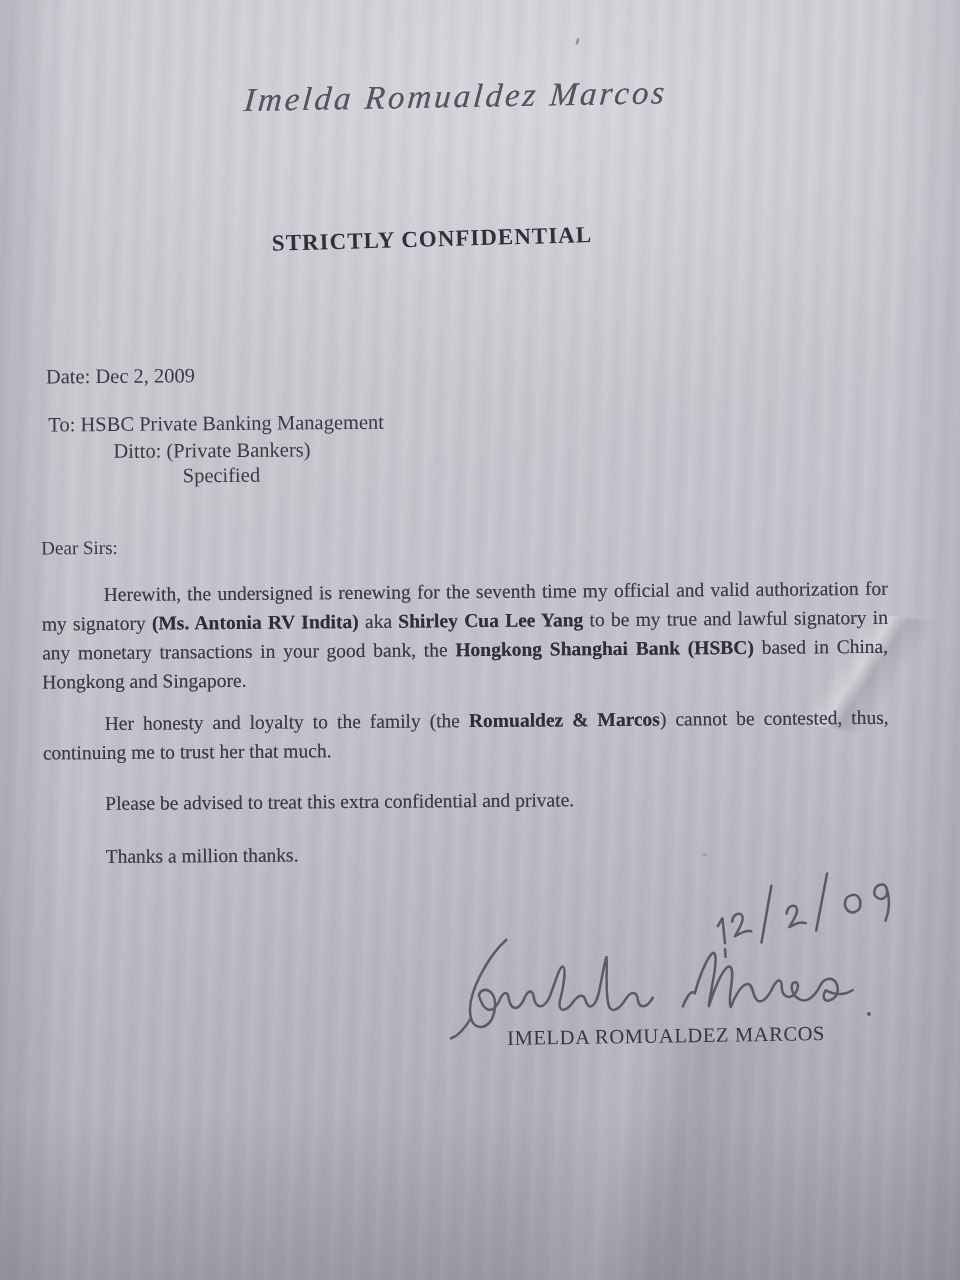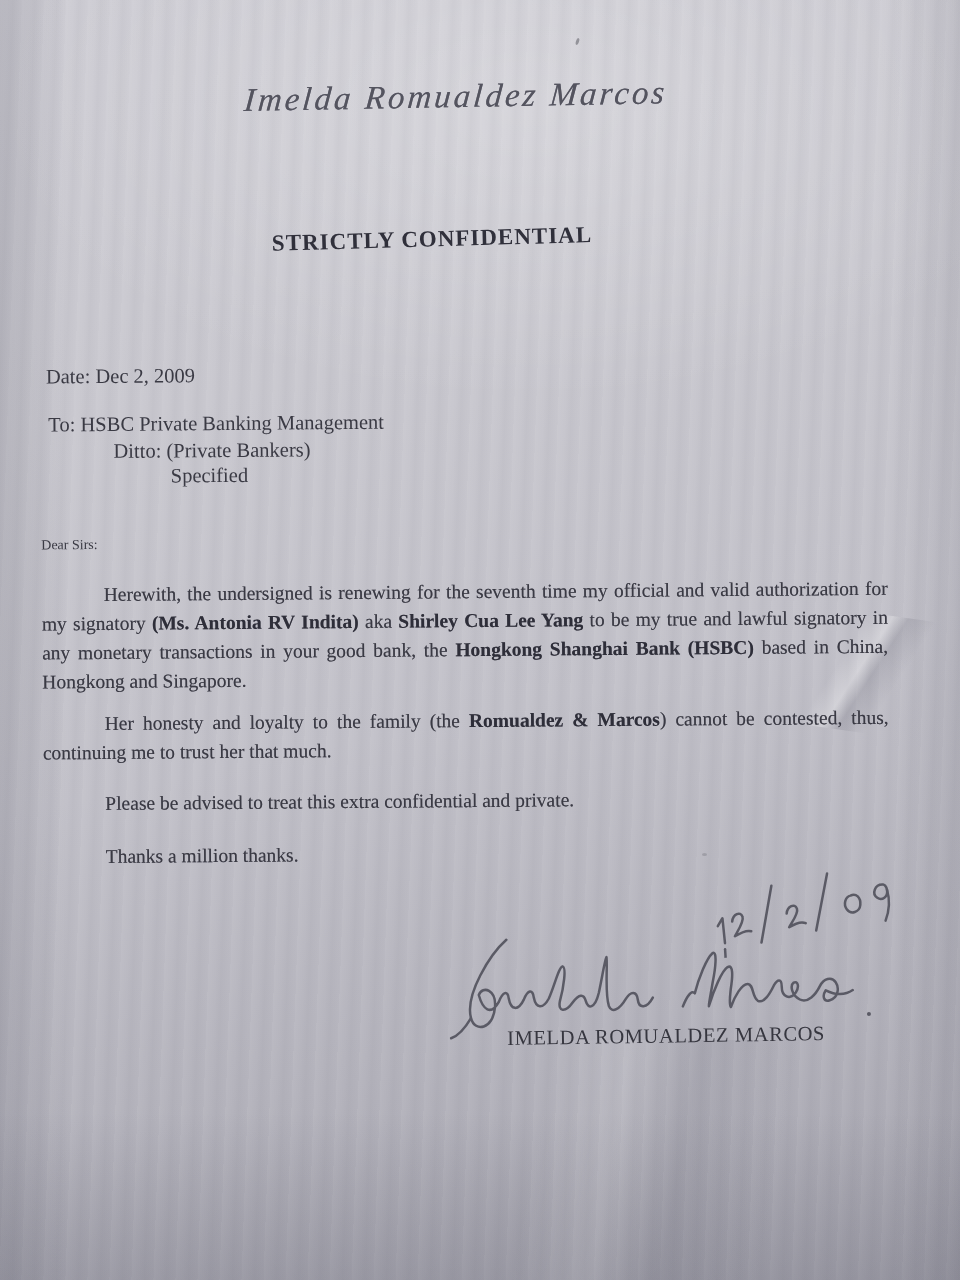--- a/index.html
+++ b/index.html
@@ -68,22 +68,22 @@
     font-weight: bold;
     font-size: 23px;
     letter-spacing: 1px;
     color: #30303b;
     transform: rotate(-1.1deg);
   }
   .addr { position: absolute; font-size: 20.5px; white-space: nowrap; }
   .date-line      { left: 48px;  top: 362px; }
   .to-line        { left: 50px;  top: 410px; }
   .ditto-line     { left: 115px; top: 437px; }
-  .specified-line { left: 172px; top: 462px; }
-  .salutation     { position: absolute; left: 42px; top: 534px; font-size: 14px; }
+  .specified-line { left: 184px; top: 462px; }
+  .salutation     { position: absolute; left: 42px; top: 534px; font-size: 19px; }
   .para {
     position: absolute;
     left: 42px; width: 846px;
     margin: 0;
     font-size: 19.5px;
     line-height: 29px;
     text-align: justify;
     text-indent: 62px;
     color: #3a3a44;
     text-shadow: 0 0 0.4px rgba(50,50,62,0.55);

